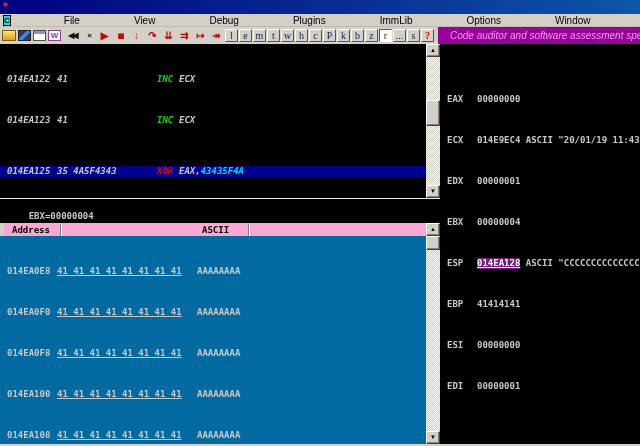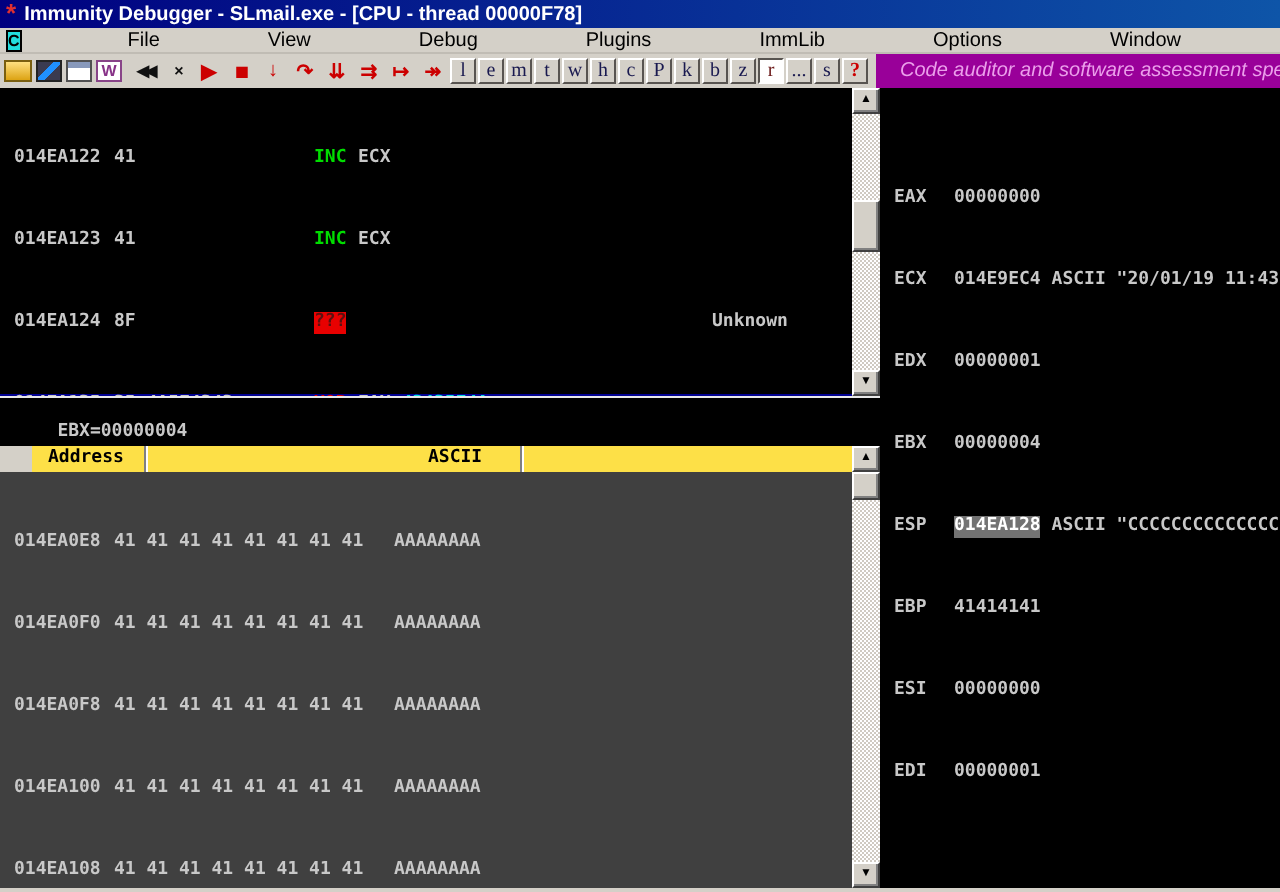--- a/index.html
+++ b/index.html
@@ -32,67 +32,66 @@
     box-sizing:border-box;display:inline-flex;align-items:center;justify-content:center;flex:none;
     font-family:"Liberation Serif",serif;font-size:10px;color:#1a1a50;margin-right:1px;}
   .lbtn.pressed{background:#fff;border-color:#585450 #fff #fff #585450;color:#702020;}
   .lbtn.red{color:#cc0000;font-weight:bold;}
   .banner{flex:1;height:17px;background:#990099;color:#eb9feb;font-style:italic;font-size:10px;
     line-height:17px;padding-left:12px;white-space:nowrap;overflow:hidden;margin-left:3px;}
   
   .mono,.mono span{font-family:"DejaVu Sans Mono",monospace;font-size:9px;font-weight:bold;white-space:pre;}
   
   .disasm{position:absolute;left:0;top:44px;width:426px;height:154px;background:#000;overflow:hidden;}
-  .drow{height:11px;line-height:11px;display:flex;color:#c8c8c8;padding-left:7px;position:relative;}
+  .drow{height:11px;line-height:11px;display:flex;color:#c8c8c8;padding-left:7px;position:relative;font-style:italic;}
   .drow.sel{background:#000090;}
   .da{width:50px;flex:none;}
   .db{width:100px;flex:none;}
   .mn{display:inline-block;min-width:22px;}
   .mn-g{color:#00dd00;}
   .mn-r{color:#e80000;}
   .mn-u{background:#e80000;color:#5a1010;min-width:0;margin-right:6px;}
   .o2{color:#00dddd;}
   .dc{position:absolute;left:356px;top:0;}
   
   .infopane{position:absolute;left:0;top:198px;width:440px;height:25px;background:#000;
     border-top:1px solid #e8e8e8;box-sizing:border-box;color:#c8c8c8;line-height:11px;padding:1px 0 0 7px;}
   
-  .hexheader{position:absolute;left:16px;top:223px;width:426px;height:13px;background:#fde047;color:#000;
-    display:flex;line-height:12px;box-sizing:border-box;}
+  .hexheader{position:absolute;left:4px;top:223px;width:426px;height:13px;background:#f9a8d4;color:#000;
+    display:flex;line-height:12px;box-sizing:border-box;align-items:center;}
   .hexheader span{box-sizing:border-box;border-right:1px solid #808080;box-shadow:1px 0 0 #fff;}
   .hh-a{width:57px;padding-left:8px;}
   .hh-h{width:139px;padding-left:2px;margin-top:36px;}
   .hh-s{width:49px;padding-left:2px;}
-  .hexdump{position:absolute;left:0;top:236px;width:426px;height:208px;background:#404040;overflow:hidden;}
+  .hexdump{position:absolute;left:0;top:236px;width:426px;height:208px;background:#0369a1;overflow:hidden;}
   .hrow{height:11px;line-height:11px;display:flex;color:#c8c8c8;padding-left:7px;}
   .ha{width:50px;flex:none;}
-  .hb{width:140px;flex:none;}
+  .hb{width:140px;flex:none;text-decoration:underline;}
   .hsel{background:#000090;color:#fff;}
   
   .vsb{position:absolute;width:14px;background:#e6e2da;background-image:repeating-conic-gradient(#ffffff 0% 25%,#cfcac1 0% 50%);background-size:2px 2px;}
   .sb-btn,.sb-thumb{position:absolute;left:0;width:14px;height:13px;background:#d4d0c8;
     border:1px solid;border-color:#fff #404040 #404040 #fff;box-shadow:inset -1px -1px 0 #808080;
     box-sizing:border-box;font-size:6px;line-height:10px;text-align:center;color:#000;}
   
   .rightcol{position:absolute;left:440px;top:44px;width:200px;height:402px;background:#000;overflow:hidden;}
   .regtitle{height:12px;line-height:12px;color:#c8c8c8;padding-left:8px;}
   .regrow{height:11px;line-height:11px;display:flex;color:#c8c8c8;padding-left:7px;}
   .rname{width:30px;flex:none;}
-  .v-esp{background:#737373;color:#fff;}
+  .v-esp{background:#701a75;color:#fff;text-decoration:underline;}
   
   .bstrip{position:absolute;left:0;top:444px;width:640px;height:2px;background:#d4d0c8;}
 </style>
 </head>
 <body>
 
 <div class="app">
 
   <div class="titlebar">
     <span class="titleicon">*</span>
-    <span class="titletext">Immunity Debugger - SLmail.exe - [CPU - thread 00000F78]</span>
   </div>
 
   <div class="menubar">
     <span class="cicon">C</span>
 
       <span class="mitem">File</span>
 
       <span class="mitem">View</span>
 
       <span class="mitem">Debug</span>
@@ -173,21 +172,20 @@
 
     <span class="banner">Code auditor and software assessment specialist ne</span>
   </div>
 
   <div class="disasm mono">
     
       <div class="drow"><span class="da">014EA122</span><span class="db">41</span><span><span class="mn mn-g">INC</span><span>ECX</span><span class="o2"></span></span><span class="dc"></span></div>
     
       <div class="drow"><span class="da">014EA123</span><span class="db">41</span><span><span class="mn mn-g">INC</span><span>ECX</span><span class="o2"></span></span><span class="dc"></span></div>
     
-      <div class="drow"><span class="da">014EA124</span><span class="db">8F</span><span><span class="mn mn-u">???</span><span></span><span class="o2"></span></span><span class="dc">Unknown</span></div>
     
       <div class="drow sel"><span class="da">014EA125</span><span class="db">35 4A5F4343</span><span><span class="mn mn-r">XOR</span><span>EAX,</span><span class="o2">43435F4A</span></span><span class="dc"></span></div>
     
       
     
       
     
       
     
       

